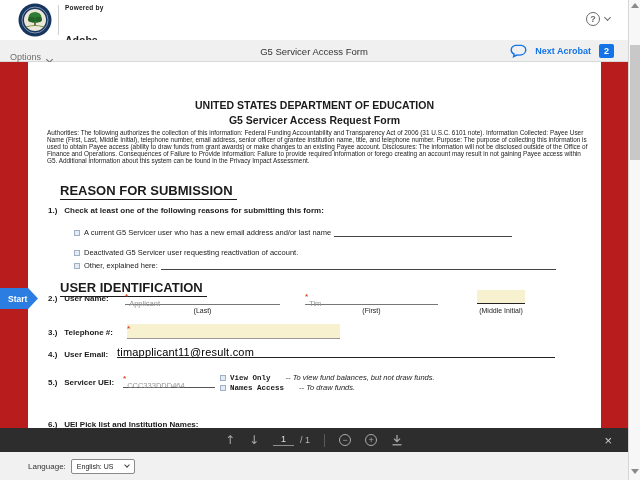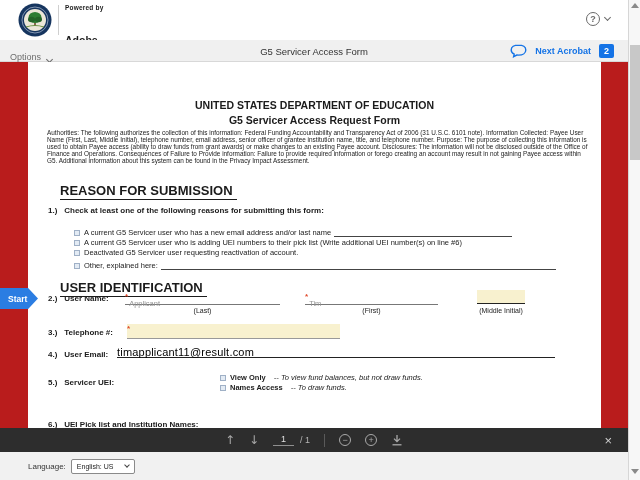--- a/index.html
+++ b/index.html
@@ -51,21 +51,21 @@
   .em { font-style:italic; }
   .em-b { font-style:italic; font-weight:bold; }
 
   .fieldline { position:absolute; border-bottom:1px solid #777; }
   .ghost { color:#949494; font-size:7.5px; }
   .req { color:#e0492a; font-weight:bold; font-size:8px; margin-right:1px; vertical-align:top; }
   .caption { position:absolute; font-size:7px; text-align:center; color:#222; }
   .yellow { background:#f8f1cf; }
   .email-val { font-size:11px; color:#000; letter-spacing:.2px; }
   .uei-cb-row { position:absolute; display:flex; align-items:flex-end; font-size:7.5px; height:8px; }
-  .uei-cb-row b { margin-right:6px; }
+  .uei-cb-row b { margin-right:13px;font-family:Liberation Mono, monospace; }
 
   
   .start-tab { position:absolute; left:0; top:226px; width:38px; height:21px; background:#2b7de2; color:#fff;
                font-size:8.5px; font-weight:bold; display:flex; align-items:center; padding-left:8px;
                clip-path:polygon(0 0, 74% 0, 100% 50%, 74% 100%, 0 100%); cursor:pointer; }
 
   
   .pdf-toolbar { position:absolute; left:0; top:366px; width:628px; height:24px; background:#2d2d2d;
                  display:flex; align-items:center; justify-content:center; gap:14px; color:#b5b5b5; }
   .pt-btn { cursor:pointer; display:flex; align-items:center; justify-content:center; }
@@ -160,24 +160,20 @@
         <span>Check at least one of the following reasons for submitting this form:</span>
       </div>
 
 
       <div class="reason-row" style="top:167px; width:505px;">
         <span class="cb"></span>
         <span>A current G5 Servicer user who has a new email address and/or last name</span>
         <span class="fill-line" style="width:178px;"></span>
       </div>
 
-      <div class="reason-row" style="top:177px; width:505px;">
-        <span class="cb"></span>
-        <span>A current G5 Servicer user who is adding UEI numbers to their pick list (Write additional UEI number(s) on line #6)</span>
-      </div>
 
       <div class="reason-row" style="top:187px; width:505px;">
         <span class="cb"></span>
         <span>Deactivated G5 Servicer user requesting reactivation of account.</span>
       </div>
 
       <div class="reason-row" style="top:200px; width:482px;">
         <span class="cb"></span>
         <span>Other, explained here:</span>
         <span class="fill-line" style="flex:1;"></span>
@@ -214,20 +210,23 @@
         <span class="num">4.)</span>
         <span>User Email:</span>
       </div>
       <div class="fieldline" style="left:89px; top:280px; width:438px; height:16px; border-bottom:1px solid #222;">
         <span class="email-val">timapplicant11@result.com</span>
       </div>
 
       <div class="q-line" style="left:20px; top:316px;">
         <span class="num">5.)</span>
         <span>Servicer UEI:</span>
+      </div>
+      <div class="fieldline" style="left:95px; top:312px; width:92px; height:14px; border-bottom:1px solid #555;">
+        <span class="req">*</span><span class="ghost">CCC333DDD464</span>
       </div>
       <div class="uei-cb-row" style="left:192px; top:312px;">
         <span class="cb"></span>
         <b>View Only</b>&nbsp;
         <span class="em">-- To view fund balances, but not draw funds.</span>
       </div>
       <div class="uei-cb-row" style="left:192px; top:322px;">
         <span class="cb"></span>
         <b>Names Access</b>&nbsp;
         <span class="em">-- To draw funds.</span>

